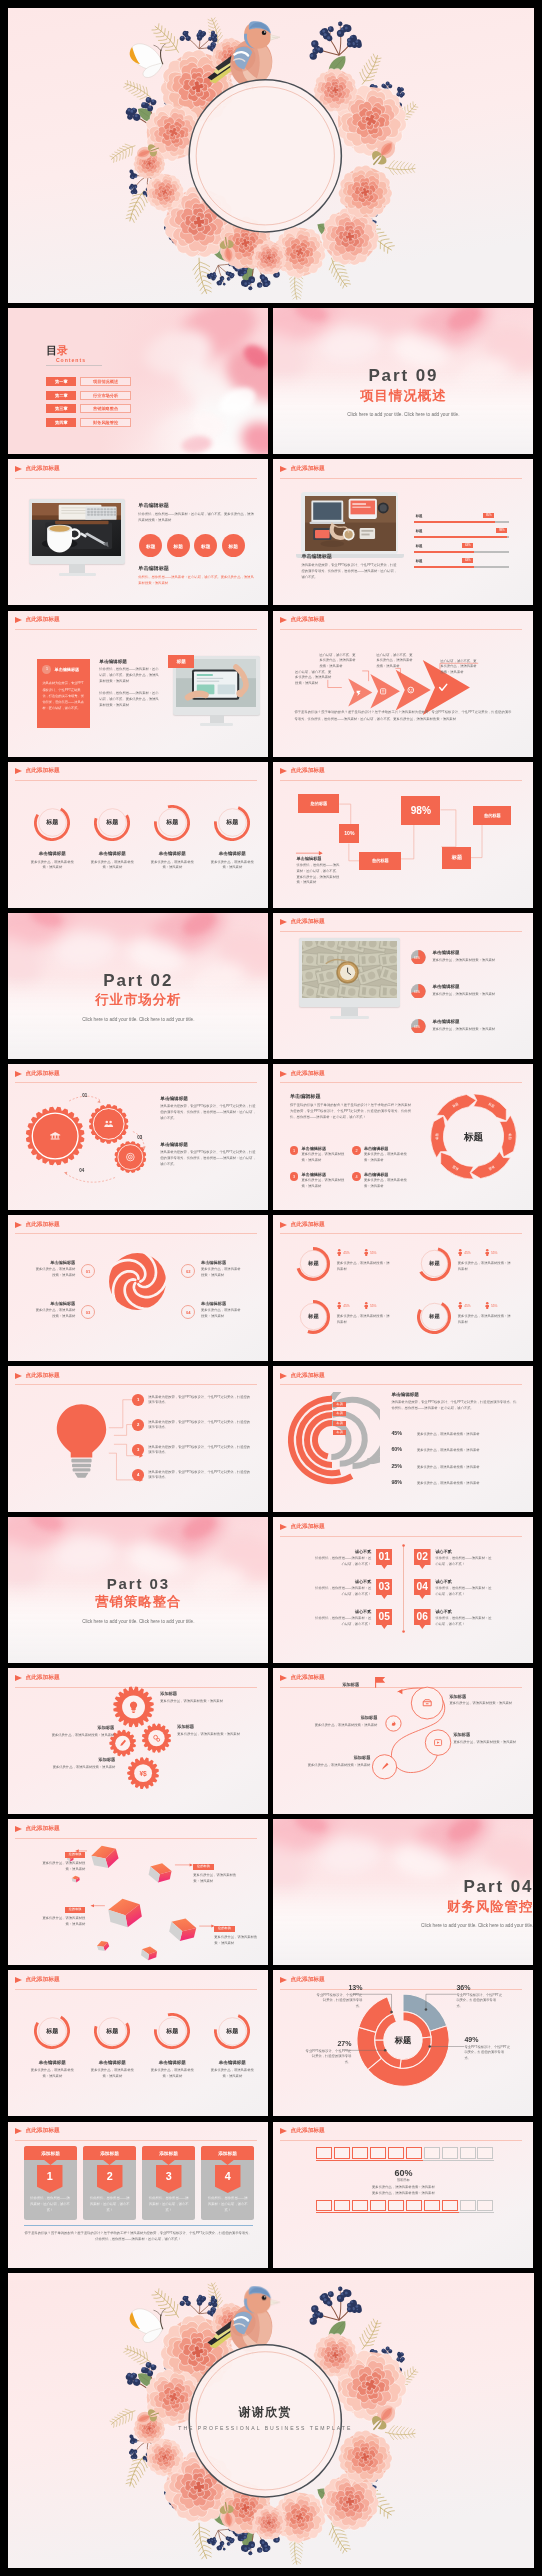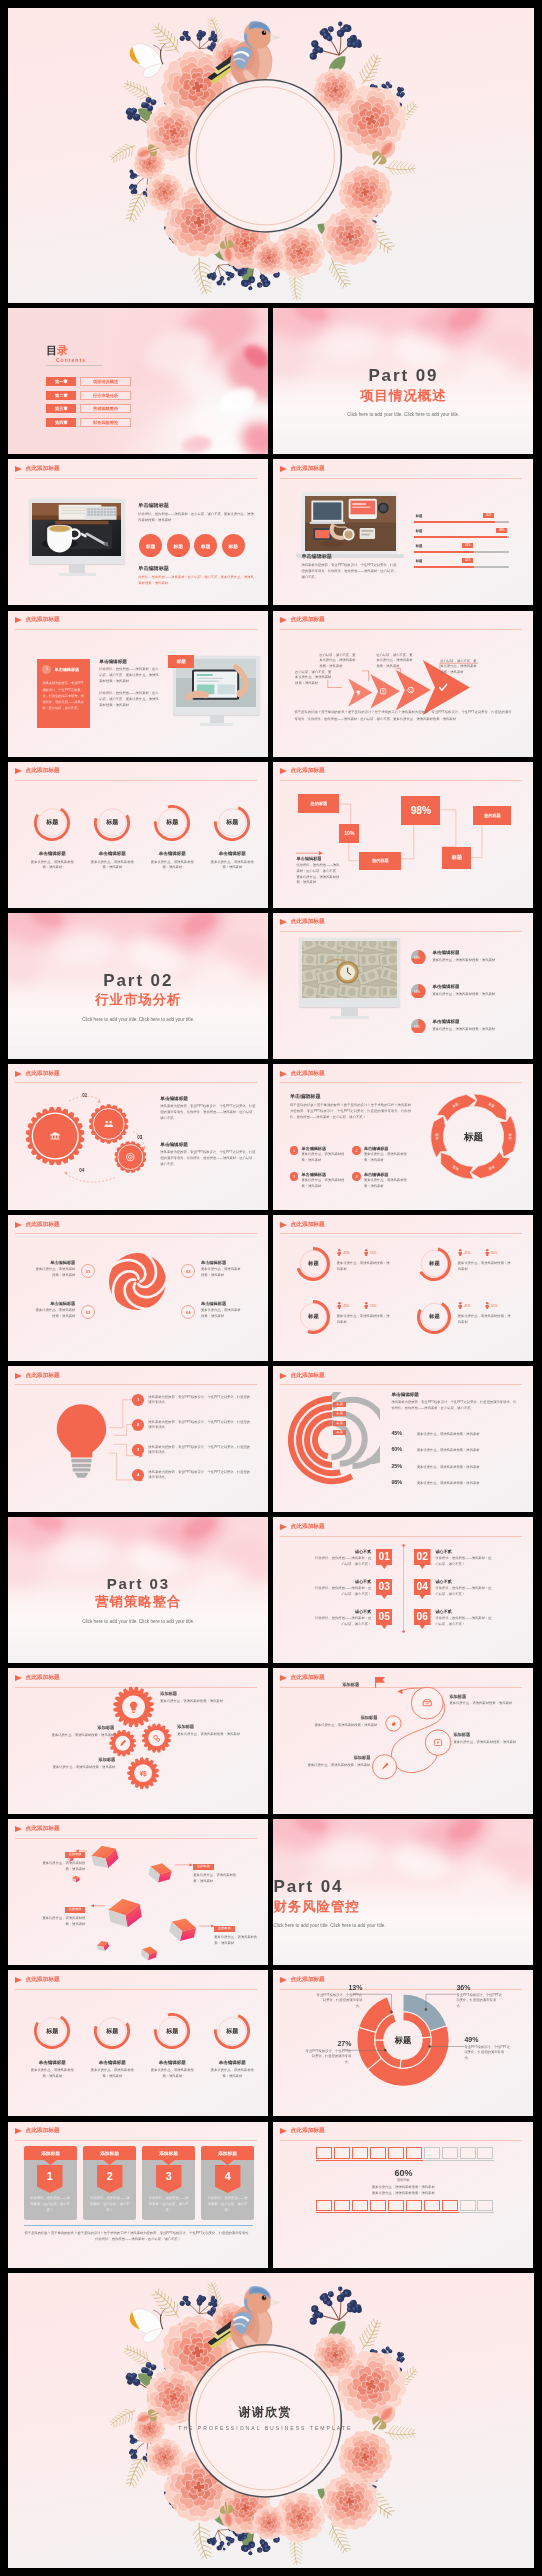--- a/index.html
+++ b/index.html
@@ -1956,21 +1956,21 @@
           </g>
           <rect y="96" width="408" height="133" fill="url(#sov3)"></rect>
           <defs>
             <linearGradient id="sov3" x1="0" y1="0" x2="0" y2="1">
               <stop offset="0" stop-color="#fdf5f5" stop-opacity="0"></stop>
               <stop offset="0.45" stop-color="#fdf8f8" stop-opacity=".85"></stop>
               <stop offset="1" stop-color="#f4f1f2" stop-opacity="1"></stop>
             </linearGradient>
           </defs>
         </svg>
-        <div style="position:absolute;left:0;top:59px;width:260px;text-align:left">
+        <div style="position:absolute;left:0;top:59px;width:260px;text-align:right">
           <div style="font-size:17px;font-weight:bold;color:#4a4a4a;letter-spacing:1.9px;line-height:1.1">Part  04</div>
           <div style="font-size:13.4px;font-weight:bold;color:#f4674f;letter-spacing:1px;margin-top:2.5px;line-height:1.1">财务风险管控</div>
           <div style="font-size:4.7px;color:#6f6f6f;margin-top:9px">Click here to add your title. Click here to add your title.</div>
         </div>
       </div>
     </div>
     <div class="row">
       <div class="slide">
         <div class="hdr">
           <span class="tri"></span>

